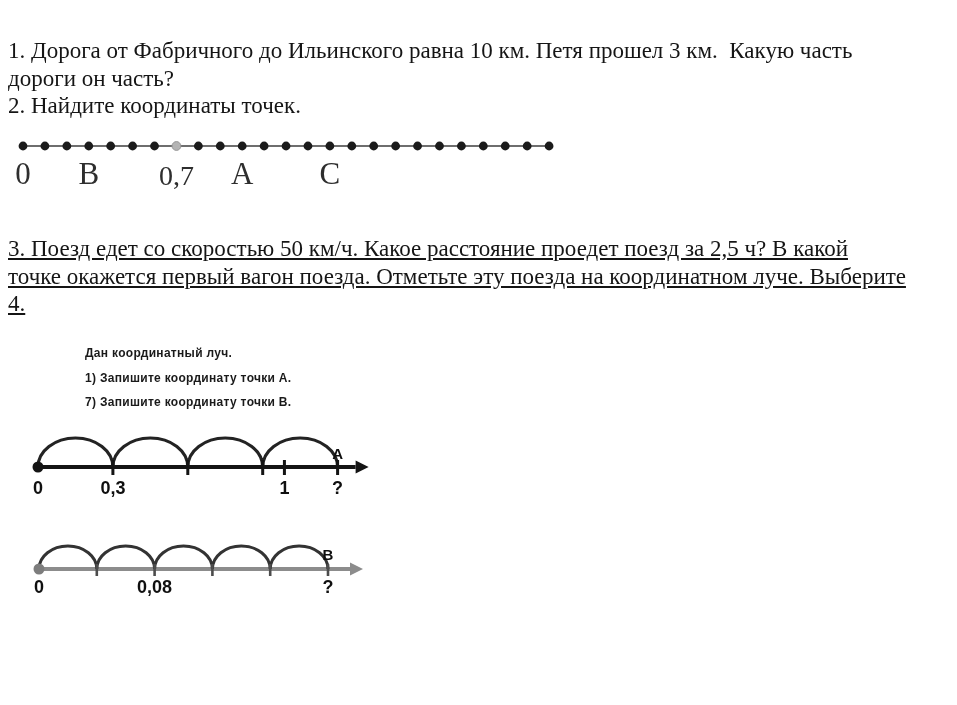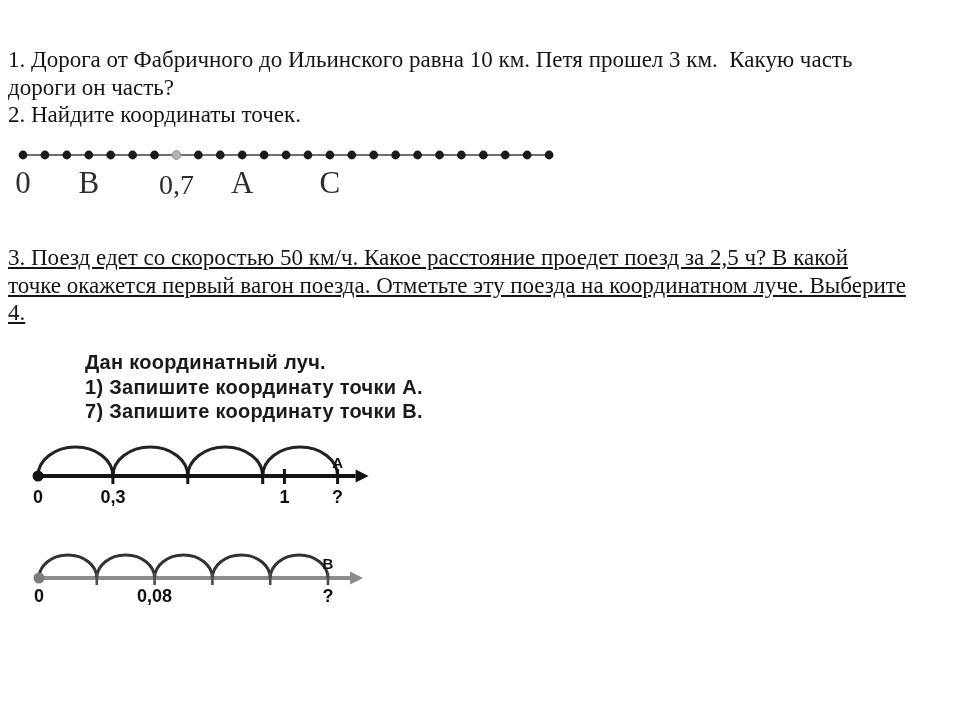--- a/index.html
+++ b/index.html
@@ -1,33 +1,33 @@
 <!DOCTYPE html>
 <html><head>
 <meta charset="utf-8">
 <style>
   html,body{margin:0;padding:0;}
   body{
     width:957px;height:705px;background:#ffffff;
     position:relative;overflow:hidden;
     font-family:"Liberation Serif",serif;
   }
-  .page{position:absolute;left:0;top:9px;width:957px;height:560px;background:#ffffff;}
+  .page{position:absolute;left:0;top:0;width:957px;height:560px;background:#ffffff;}
   .serif-block{
     position:absolute;left:8px;
     font-family:"Liberation Serif",serif;
     font-size:23px;line-height:27.5px;color:#151515;
   }
   .serif-block .tline{white-space:pre;}
   #problem1-block{top:37px;}
   #problem3-block{top:235px;text-decoration:underline;}
   .sans-block{
     position:absolute;left:85px;top:341px;
     font-family:"Liberation Sans",sans-serif;
-    font-weight:bold;font-size:20px;line-height:24.6px;
+    font-weight:bold;font-size:12px;line-height:24.6px;
     color:#1a1a1a;letter-spacing:0.3px;
   }
   .sans-block .tline{white-space:pre;}
   svg{position:absolute;display:block;}
   #numline-svg{left:0;top:130px;}
   #rayA-svg{left:0;top:425px;}
   #rayB-svg{left:0;top:528px;}
 </style>
 </head>
 <body>

